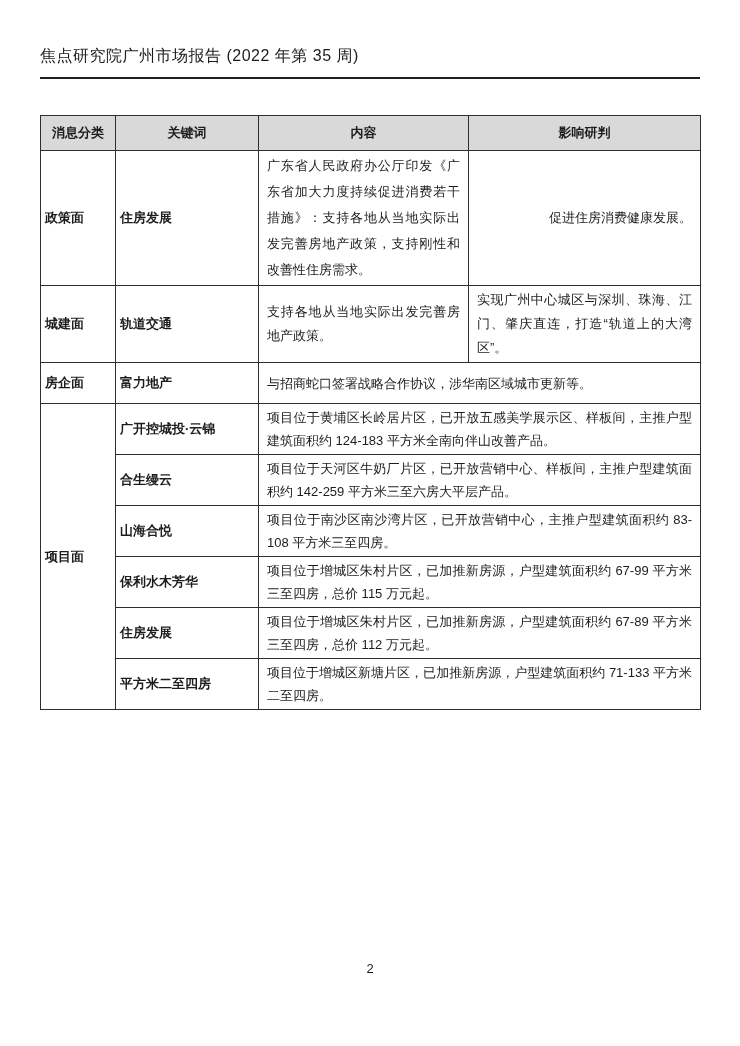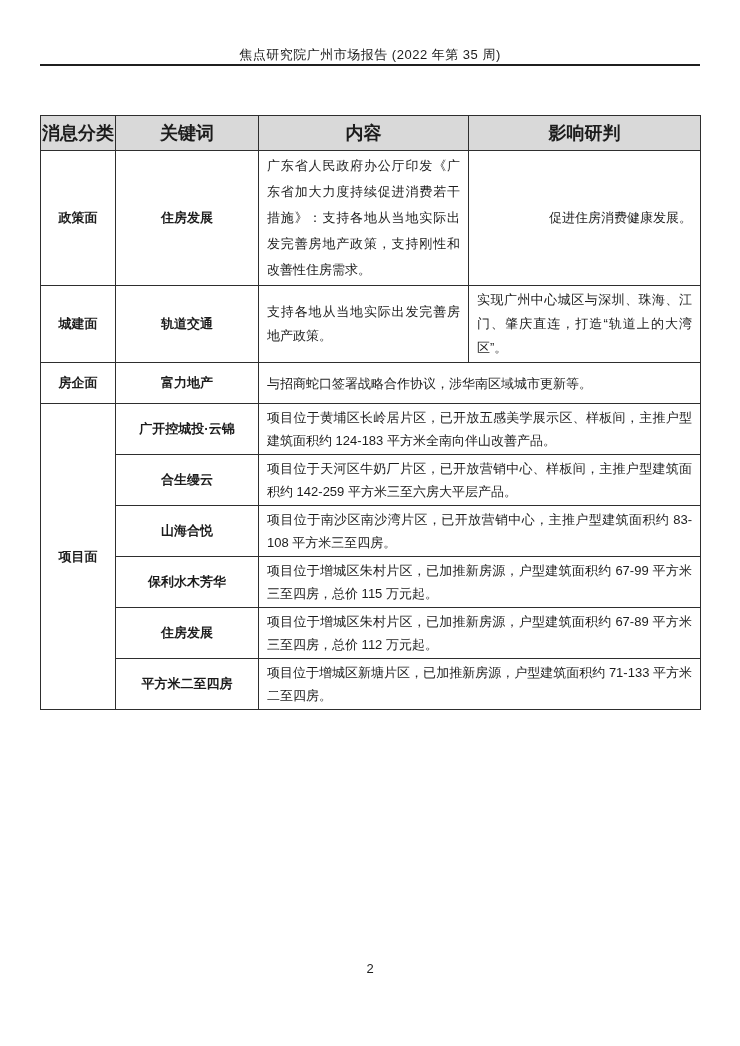--- a/index.html
+++ b/index.html
@@ -7,45 +7,44 @@
   body {
     width: 740px; height: 1046px;
     position: relative;
     font-family: "Liberation Sans", "DejaVu Sans", sans-serif;
     color: #1c1c1c;
     overflow: hidden;
   }
   .doc-header {
     position: absolute;
     top: 46px; left: 40px; width: 660px;
-    text-align: center;
-    font-size: 13px;
+    font-size: 16px;
     letter-spacing: 0.5px;
+    padding-bottom: 10px;
     border-bottom: 2px solid #1f1f1f;
   }
   table.news-table {
     position: absolute;
     top: 115px; left: 40px; width: 660px;
     border-collapse: collapse;
     table-layout: fixed;
     font-size: 13px;
   }
   .news-table th, .news-table td {
     border: 1px solid #2e2e2e;
     vertical-align: middle;
   }
   .news-table th {
     background: #d9d9d9;
     font-weight: bold;
     height: 35px;
-    font-size: 18px;
+    font-size: 13px;
     text-align: center;
   }
   td.cat-cell, td.kw-cell {
-    text-align: center;
     font-weight: bold;
     font-size: 13px;
     padding: 11px 4px;
   }
   td.content-cell, td.impact-cell {
     text-align: justify;
     padding: 2px 8px;
     line-height: 23px;
   }
   td.impact-cell.centered { text-align: right; }

